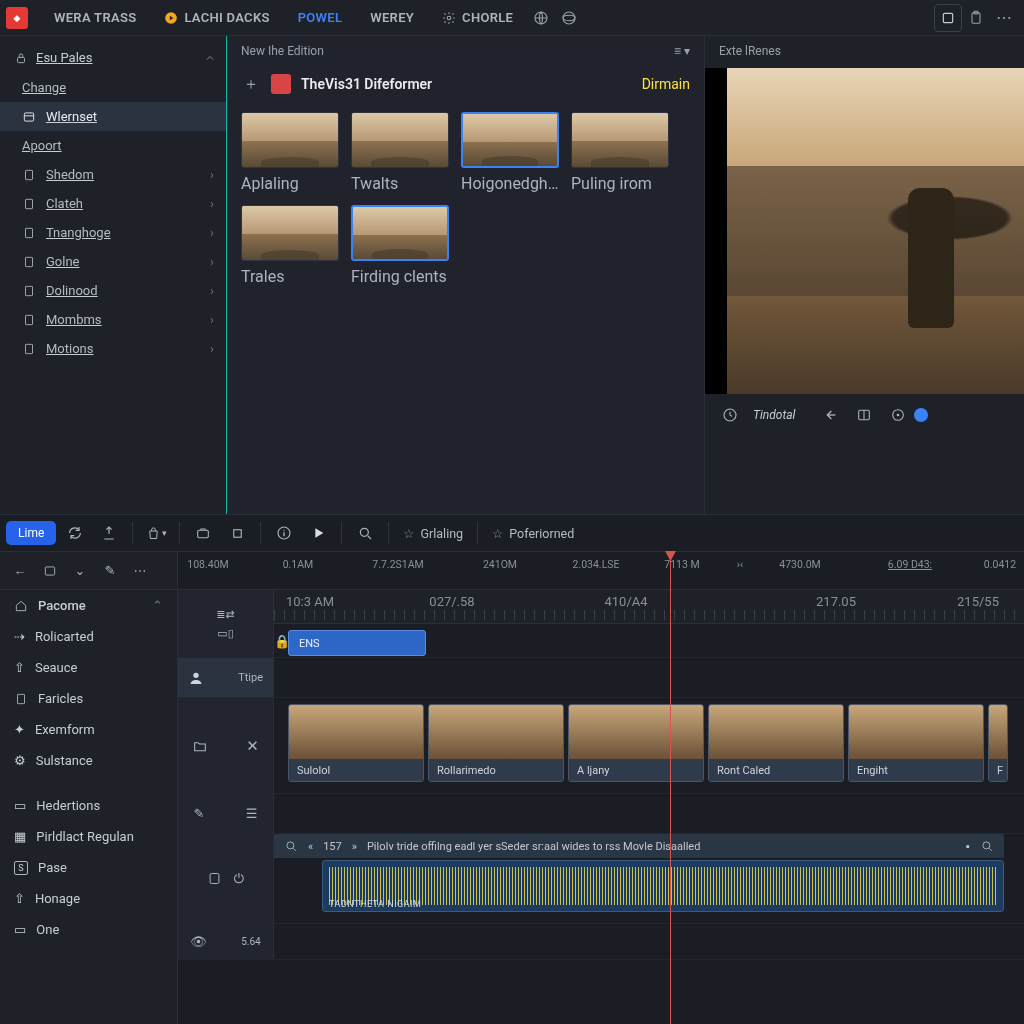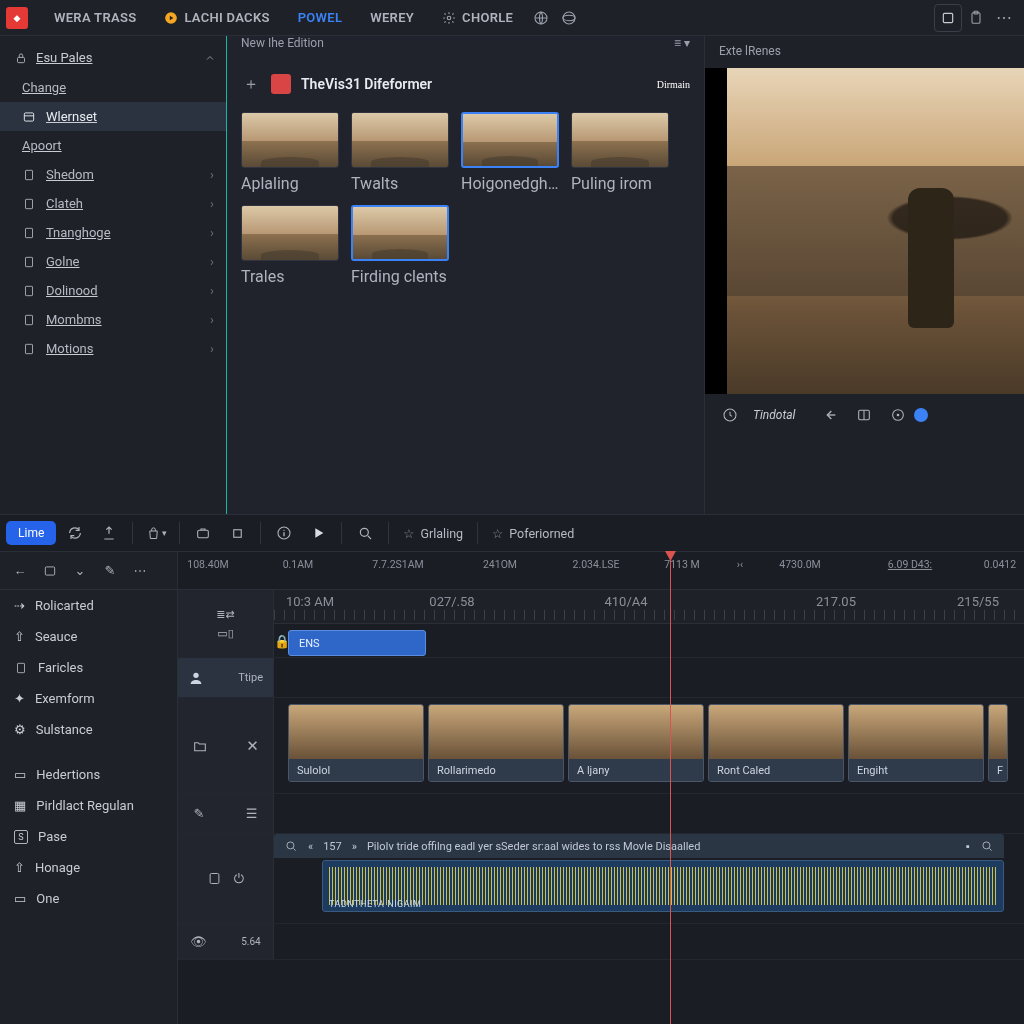--- a/index.html
+++ b/index.html
@@ -20,26 +20,26 @@
 .main { display:flex; height:478px; }
 .sidebar { width:227px; background:#1e2128; border-right:1px solid #14b8a6; padding-top:6px;text-decoration:underline; }
 .side-hdr { display:flex; align-items:center; padding:8px 14px; color:#c8ccd4; font-size:13px; gap:8px; position:relative; }
 .side-hdr .chev-r { position:absolute; right:10px; top:10px; }
 .side-item { display:flex; align-items:center; padding:7px 14px 7px 22px; color:#b5bac4; font-size:13px; gap:10px; cursor:pointer; position:relative; }
 .side-item.sel { background:#2b3340; color:#e8ebf0; }
 .side-item.dim { padding-left:22px; }
 .side-item .chev { position:absolute; right:12px; color:#6b7280; }
 
 .media { flex:1; background:#20232b; display:flex; flex-direction:column; }
-.media-hdr { height:30px; display:flex; align-items:flex-start; padding:0 14px; font-size:12px; color:#9aa0ab; justify-content:space-between; }
+.media-hdr { height:30px; display:flex; align-items:center; padding:0 14px; font-size:12px; color:#9aa0ab; justify-content:space-between; }
 .media-title { display:flex; align-items:center; gap:10px; padding:8px 14px; }
 .media-title .plus { width:20px; height:20px; display:flex; align-items:center; justify-content:center; color:#9aa0ab; cursor:pointer; font-size:16px; }
 .media-title .pic { width:20px; height:20px; background:#d94545; border-radius:3px; }
 .media-title .ttxt { font-size:14px; font-weight:600; color:#e8ebf0; }
-.media-title .link { margin-left:auto; color:#ffffff; font-size:10px; cursor:pointer;font-family:Liberation Serif, serif; }
+.media-title .link { margin-left:auto; color:#fde047; font-size:14px; cursor:pointer; }
 .thumbs { display:flex; flex-wrap:wrap; gap:12px 12px; padding:10px 14px; }
 .thumb { width:98px; }
 .thumb .img { width:98px; height:56px; border-radius:3px; background:linear-gradient(180deg,#c9a77a 0%,#8a6f4e 55%,#5a4a36 100%); border:1px solid #2f3440; position:relative; overflow:hidden; }
 .thumb .img.sel { border:2px solid #3b82f6; }
 .thumb .img::before { content:""; position:absolute; top:0;left:0;right:0;height:28px; background:linear-gradient(180deg,#dcc9a8,#b89874); }
 .thumb .img::after { content:""; position:absolute; bottom:0;left:20%;right:20%;height:10px; background:rgba(70,60,45,.6); border-radius:50% 50% 0 0; }
 .thumb .lbl { font-size:16px; color:#aeb3bd; margin-top:6px; white-space:nowrap; overflow:hidden; text-overflow:ellipsis; }
 
 .preview { width:320px; background:#1e2128; border-left:1px solid #2a2e38; display:flex; flex-direction:column; }
 .preview-hdr { height:30px; display:flex; align-items:center; padding:0 14px; font-size:12px; color:#9aa0ab; }
@@ -379,20 +379,27 @@
       <div class="ic">←</div>
       <div class="ic">
           <svg width="14" height="14" viewBox="0 0 24 24">
             <rect x="4" y="5" width="16" height="14" rx="2" fill="none" stroke="#aeb3bd" stroke-width="1.6"></rect>
           </svg>
         </div>
       <div class="ic">⌄</div>
       <div class="ic">✎</div>
       <div class="ic">⋯</div>
     </div>
+    <div class="tl-cat hdr">
+        <svg class="ico" viewBox="0 0 24 24">
+          <path d="M4 11l8-7 8 7v9H4z" fill="none" stroke="#aeb3bd" stroke-width="1.6"></path>
+        </svg>
+        <span>Pacome</span>
+        <span class="chev-r">⌃</span>
+      </div>
     <div class="tl-cat">
         <span>⇢</span>
         <span>Rolicarted</span>
       </div>
     <div class="tl-cat">
         <span>⇧</span>
         <span>Seauce</span>
       </div>
     <div class="tl-cat">
         <svg class="ico" viewBox="0 0 24 24">

